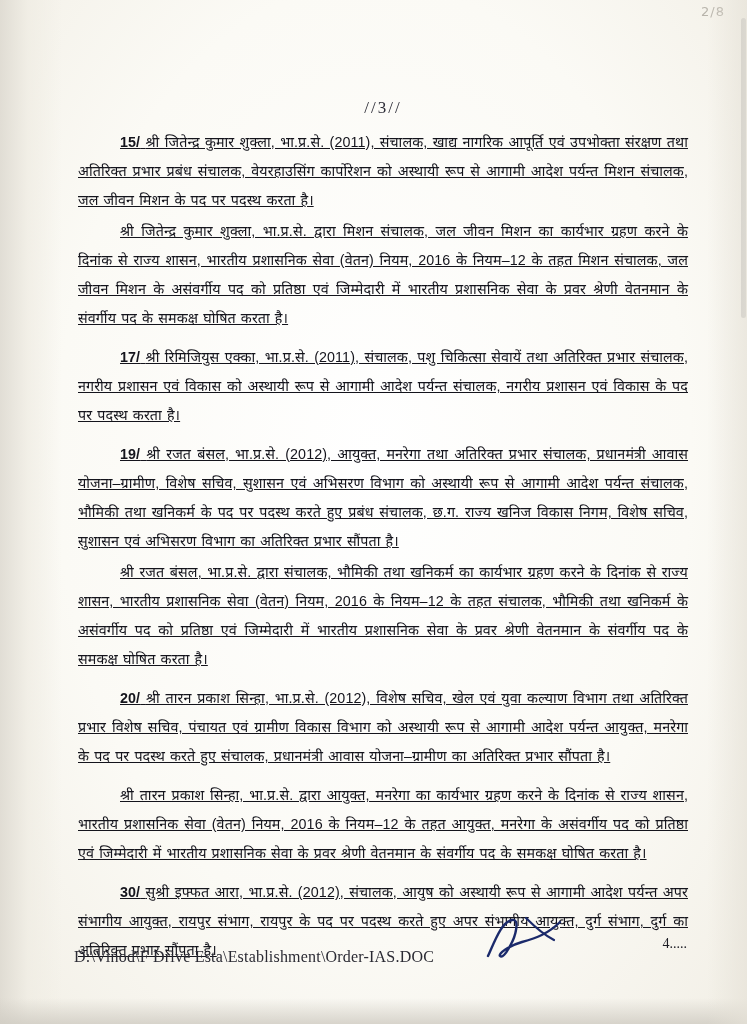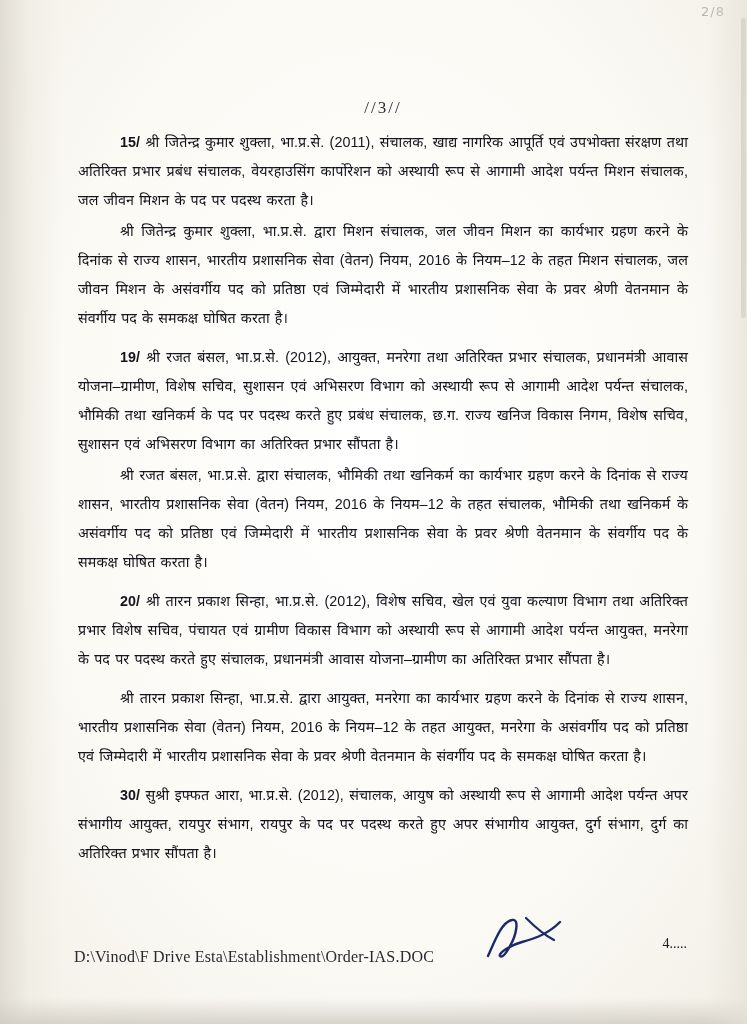--- a/index.html
+++ b/index.html
@@ -69,20 +69,21 @@
     font-size: 14.3px;
     line-height: 29px;
     color: #14141c;
     text-align: justify;
     text-justify: inter-word;
     letter-spacing: 0.1px;
     word-spacing: 1px;
   }
   p.indent {
     text-indent: 42px;
+    text-decoration: underline;
   }
   p.gap {
     margin-top: 10px;
   }
   .numlabel {
     font-weight: bold;
   }
   .footer-path {
     position: absolute;
     left: 74px;
@@ -149,20 +150,24 @@
     <p class="para indent">
       <span class="numlabel">15/</span>
       <span>श्री जितेन्द्र कुमार शुक्ला, भा.प्र.से. (2011), संचालक, खाद्य नागरिक आपूर्ति एवं उपभोक्ता संरक्षण तथा अतिरिक्त प्रभार प्रबंध संचालक, वेयरहाउसिंग कार्पोरेशन को अस्थायी रूप से आगामी आदेश पर्यन्त मिशन संचालक, जल जीवन मिशन के पद पर पदस्थ करता है।</span>
     </p>
 
     <p class="para indent">
       <span>श्री जितेन्द्र कुमार शुक्ला, भा.प्र.से. द्वारा मिशन संचालक, जल जीवन मिशन का कार्यभार ग्रहण करने के दिनांक से राज्य शासन, भारतीय प्रशासनिक सेवा (वेतन) नियम, 2016 के नियम–12 के तहत मिशन संचालक, जल जीवन मिशन के असंवर्गीय पद को प्रतिष्ठा एवं जिम्मेदारी में भारतीय प्रशासनिक सेवा के प्रवर श्रेणी वेतनमान के संवर्गीय पद के समकक्ष घोषित करता है।</span>
     </p>
 
 
+    <p class="para indent gap">
+      <span class="numlabel">17/</span>
+      <span>श्री रिमिजियुस एक्का, भा.प्र.से. (2011), संचालक, पशु चिकित्सा सेवायें तथा अतिरिक्त प्रभार संचालक, नगरीय प्रशासन एवं विकास को अस्थायी रूप से आगामी आदेश पर्यन्त संचालक, नगरीय प्रशासन एवं विकास के पद पर पदस्थ करता है।</span>
+    </p>
 
     <p class="para indent gap">
       <span class="numlabel">19/</span>
       <span>श्री रजत बंसल, भा.प्र.से. (2012), आयुक्त, मनरेगा तथा अतिरिक्त प्रभार संचालक, प्रधानमंत्री आवास योजना–ग्रामीण, विशेष सचिव, सुशासन एवं अभिसरण विभाग को अस्थायी रूप से आगामी आदेश पर्यन्त संचालक, भौमिकी तथा खनिकर्म के पद पर पदस्थ करते हुए प्रबंध संचालक, छ.ग. राज्य खनिज विकास निगम, विशेष सचिव, सुशासन एवं अभिसरण विभाग का अतिरिक्त प्रभार सौंपता है।</span>
     </p>
 
     <p class="para indent">
       <span>श्री रजत बंसल, भा.प्र.से. द्वारा संचालक, भौमिकी तथा खनिकर्म का कार्यभार ग्रहण करने के दिनांक से राज्य शासन, भारतीय प्रशासनिक सेवा (वेतन) नियम, 2016 के नियम–12 के तहत संचालक, भौमिकी तथा खनिकर्म के असंवर्गीय पद को प्रतिष्ठा एवं जिम्मेदारी में भारतीय प्रशासनिक सेवा के प्रवर श्रेणी वेतनमान के संवर्गीय पद के समकक्ष घोषित करता है।</span>
     </p>
 

